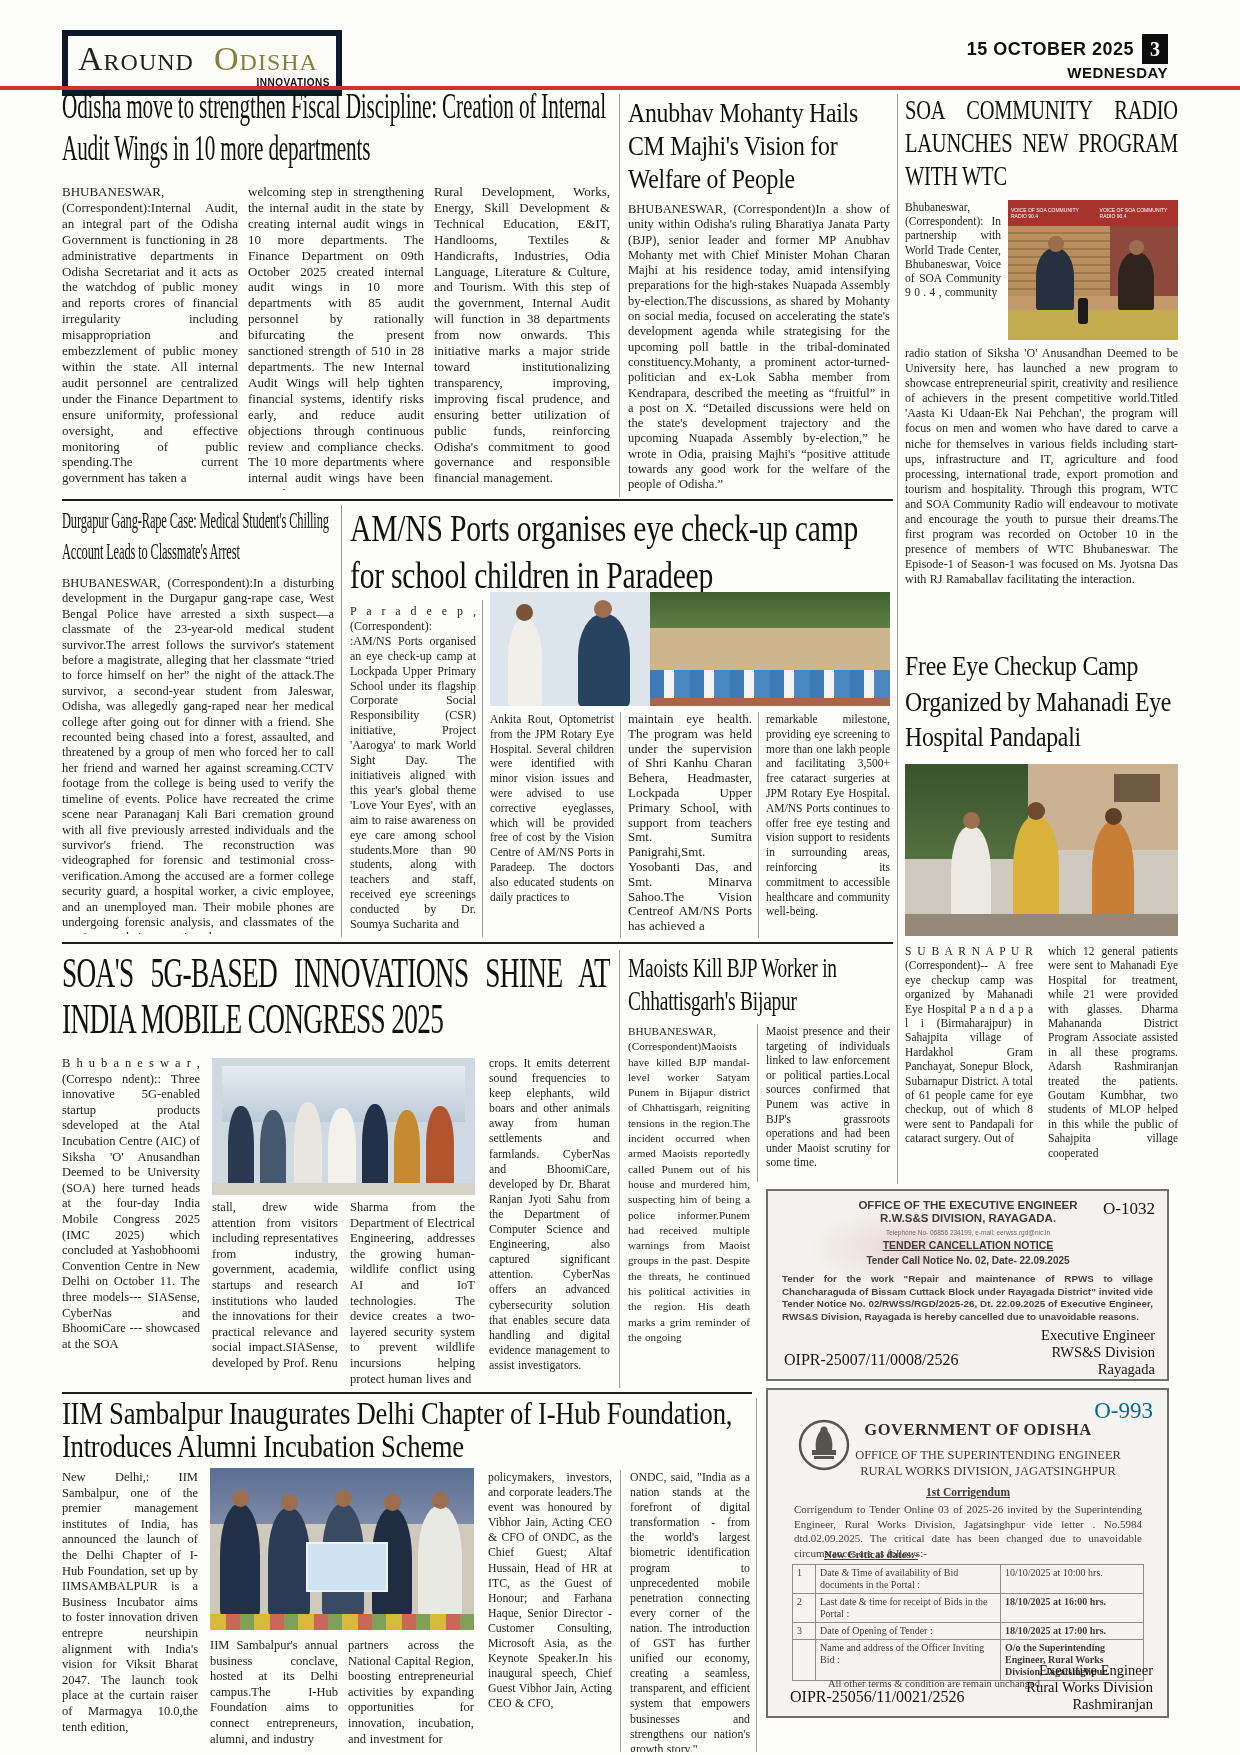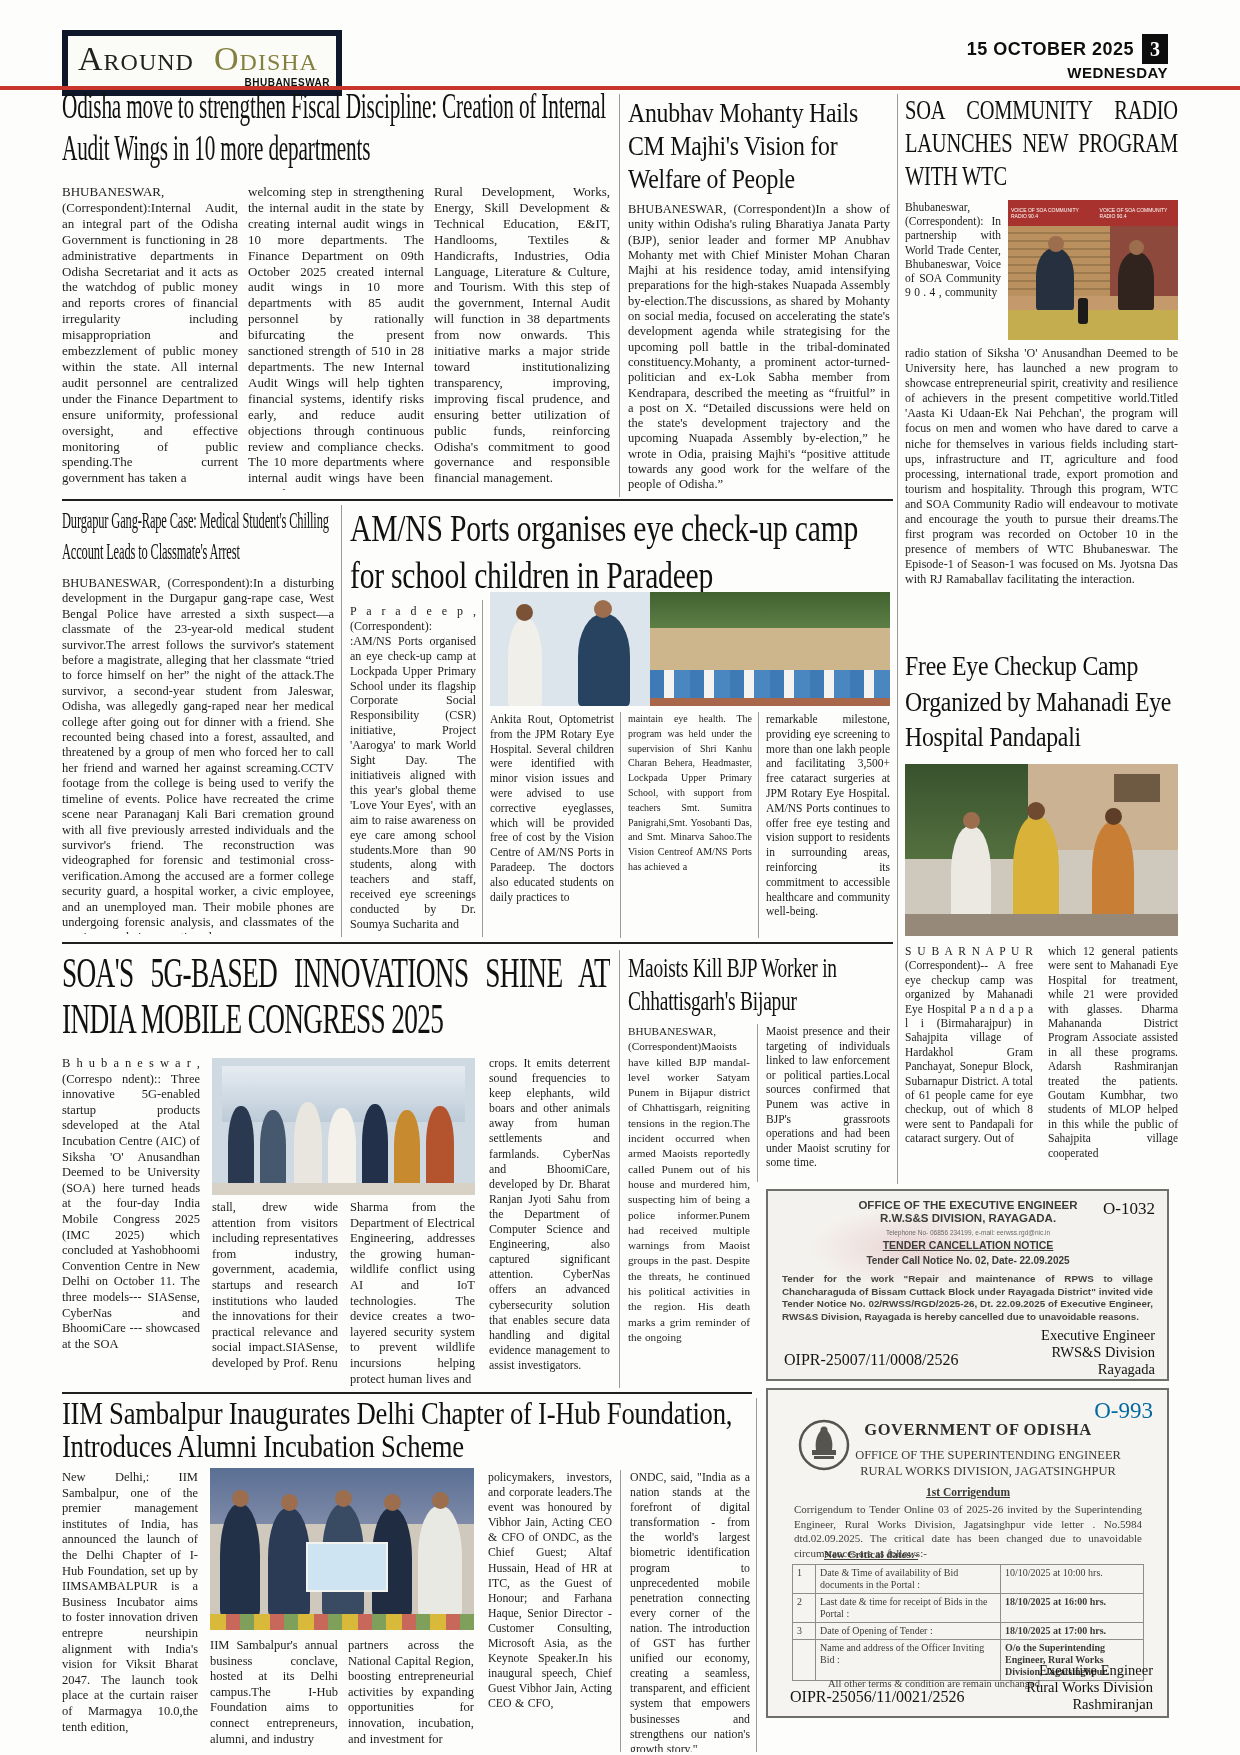--- a/index.html
+++ b/index.html
@@ -48,21 +48,21 @@
   .oipr{position:absolute;font-size:16px;color:#141414;font-family:"Liberation Serif",serif;}
 </style>
 </head>
 <body>
 
 <div class="page">
 
   <div class="logo-box">
     <span class="logo-around">Around</span>
     <span class="logo-odisha">Odisha</span>
-    <span class="logo-city">BHUBANESWAR</span>
+    <span class="logo-city">INNOVATIONS</span>
   </div>
   <div class="date-line">
     <span class="date-text">15 OCTOBER 2025</span>
     <span class="page-box">3</span>
   </div>
   <div class="weekday">WEDNESDAY</div>
   <div class="redrule" style="top:86px"></div>
 
   <div class="vrule" style="left:619px;top:94px;height:403px"></div>
   <div class="vrule" style="left:897px;top:94px;height:1090px"></div>
@@ -125,21 +125,21 @@
     <div class="fig" style="left:18px;top:26px;width:34px;height:88px;background:#f0efe9"></div>
     <div class="head" style="left:26px;top:12px;width:17px;height:17px;background:#7c5236"></div>
     <div class="fig" style="left:88px;top:22px;width:52px;height:92px;background:#27435f"></div>
     <div class="head" style="left:104px;top:8px;width:18px;height:18px"></div>
     <div class="abs" style="left:40%;top:0;width:60%;height:36px;background:linear-gradient(#41612f,#5d7f46)"></div>
     <div class="abs" style="left:40%;top:36px;width:60%;height:42px;background:#cdb58c"></div>
     <div class="abs" style="left:40%;bottom:0;width:60%;height:36px;background:repeating-linear-gradient(90deg,#3e7ab5 0 14px,#f3f4f2 14px 24px,#4a86c0 24px 40px)"></div>
     <div class="abs" style="left:40%;bottom:0;width:60%;height:8px;background:#a8674a"></div>
   </div>
   <div class="col" style="left:490px;top:712px;width:124px;height:228px;font-size:11.5px;line-height:14.8px">Ankita Rout, Optometrist from the JPM Rotary Eye Hospital. Several children were identified with minor vision issues and were advised to use corrective eyeglasses, which will be provided free of cost by the Vision Centre of AM/NS Ports in Paradeep. The doctors also educated students on daily practices to</div>
-  <div class="col" style="left:628px;top:712px;width:124px;height:228px;font-size:10px;line-height:14.8px">maintain eye health. The program was held under the supervision of Shri Kanhu Charan Behera, Headmaster, Lockpada Upper Primary School, with support from teachers Smt. Sumitra Panigrahi,Smt. Yosobanti Das, and Smt. Minarva Sahoo.The Vision Centreof AM/NS Ports has achieved a</div>
+  <div class="col" style="left:628px;top:712px;width:124px;height:228px;font-size:13px;line-height:14.8px">maintain eye health. The program was held under the supervision of Shri Kanhu Charan Behera, Headmaster, Lockpada Upper Primary School, with support from teachers Smt. Sumitra Panigrahi,Smt. Yosobanti Das, and Smt. Minarva Sahoo.The Vision Centreof AM/NS Ports has achieved a</div>
   <div class="col" style="left:766px;top:712px;width:124px;height:228px;font-size:11.5px;line-height:14.8px">remarkable milestone, providing eye screening to more than one lakh people and facilitating 3,500+ free cataract surgeries at JPM Rotary Eye Hospital. AM/NS Ports continues to offer free eye testing and vision support to residents in surrounding areas, reinforcing its commitment to accessible healthcare and community well-being.</div>
 
   <div class="hl" style="left:905px;top:648px;width:273px;height:108px">
     <span style="font-size:28px;line-height:35.5px;width:321px;transform:scaleX(0.85)">Free Eye Checkup Camp Organized by Mahanadi Eye Hospital Pandapali</span>
   </div>
   <div class="photo" style="left:905px;top:764px;width:273px;height:172px">
     <div class="abs" style="left:0;top:0;width:45%;height:55%;background:linear-gradient(#38522e,#55703f)"></div>
     <div class="abs" style="right:0;top:0;width:55%;height:50%;background:#cbb292"></div>
     <div class="abs" style="right:18px;top:10px;width:46px;height:28px;background:#6e5a42"></div>
     <div class="fig" style="left:46px;top:62px;width:40px;height:100px;background:#ece9e2"></div>

